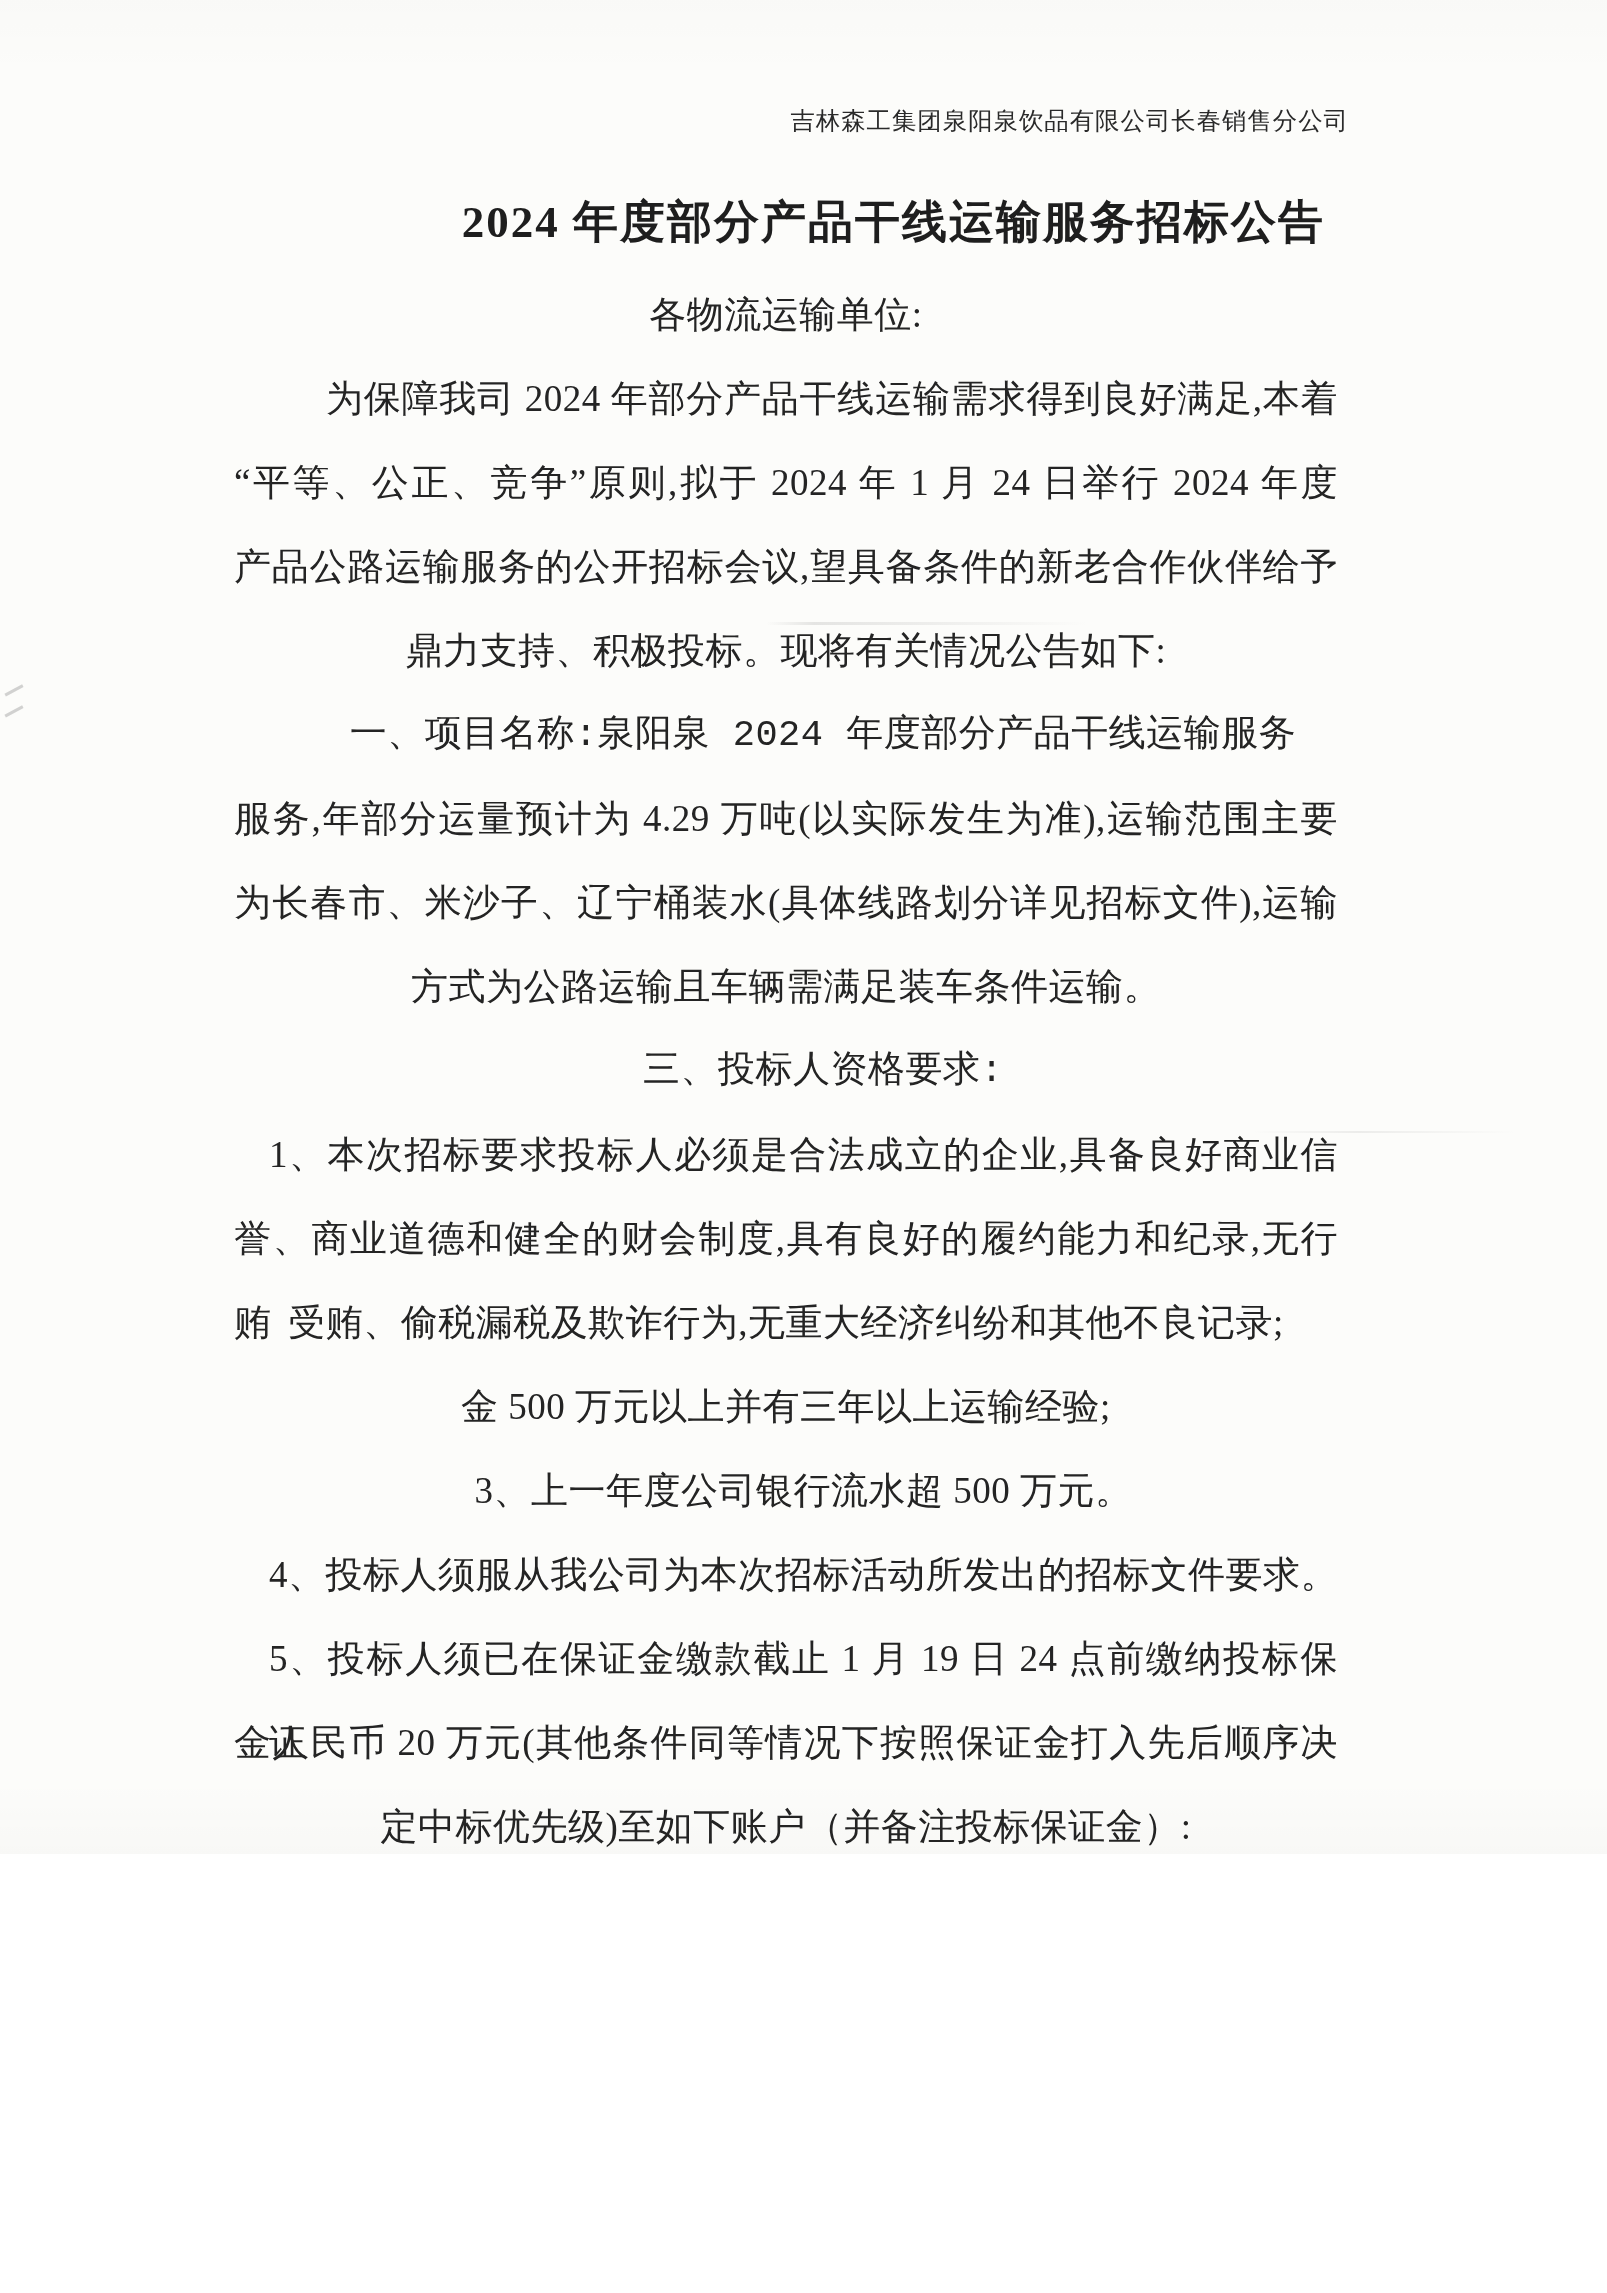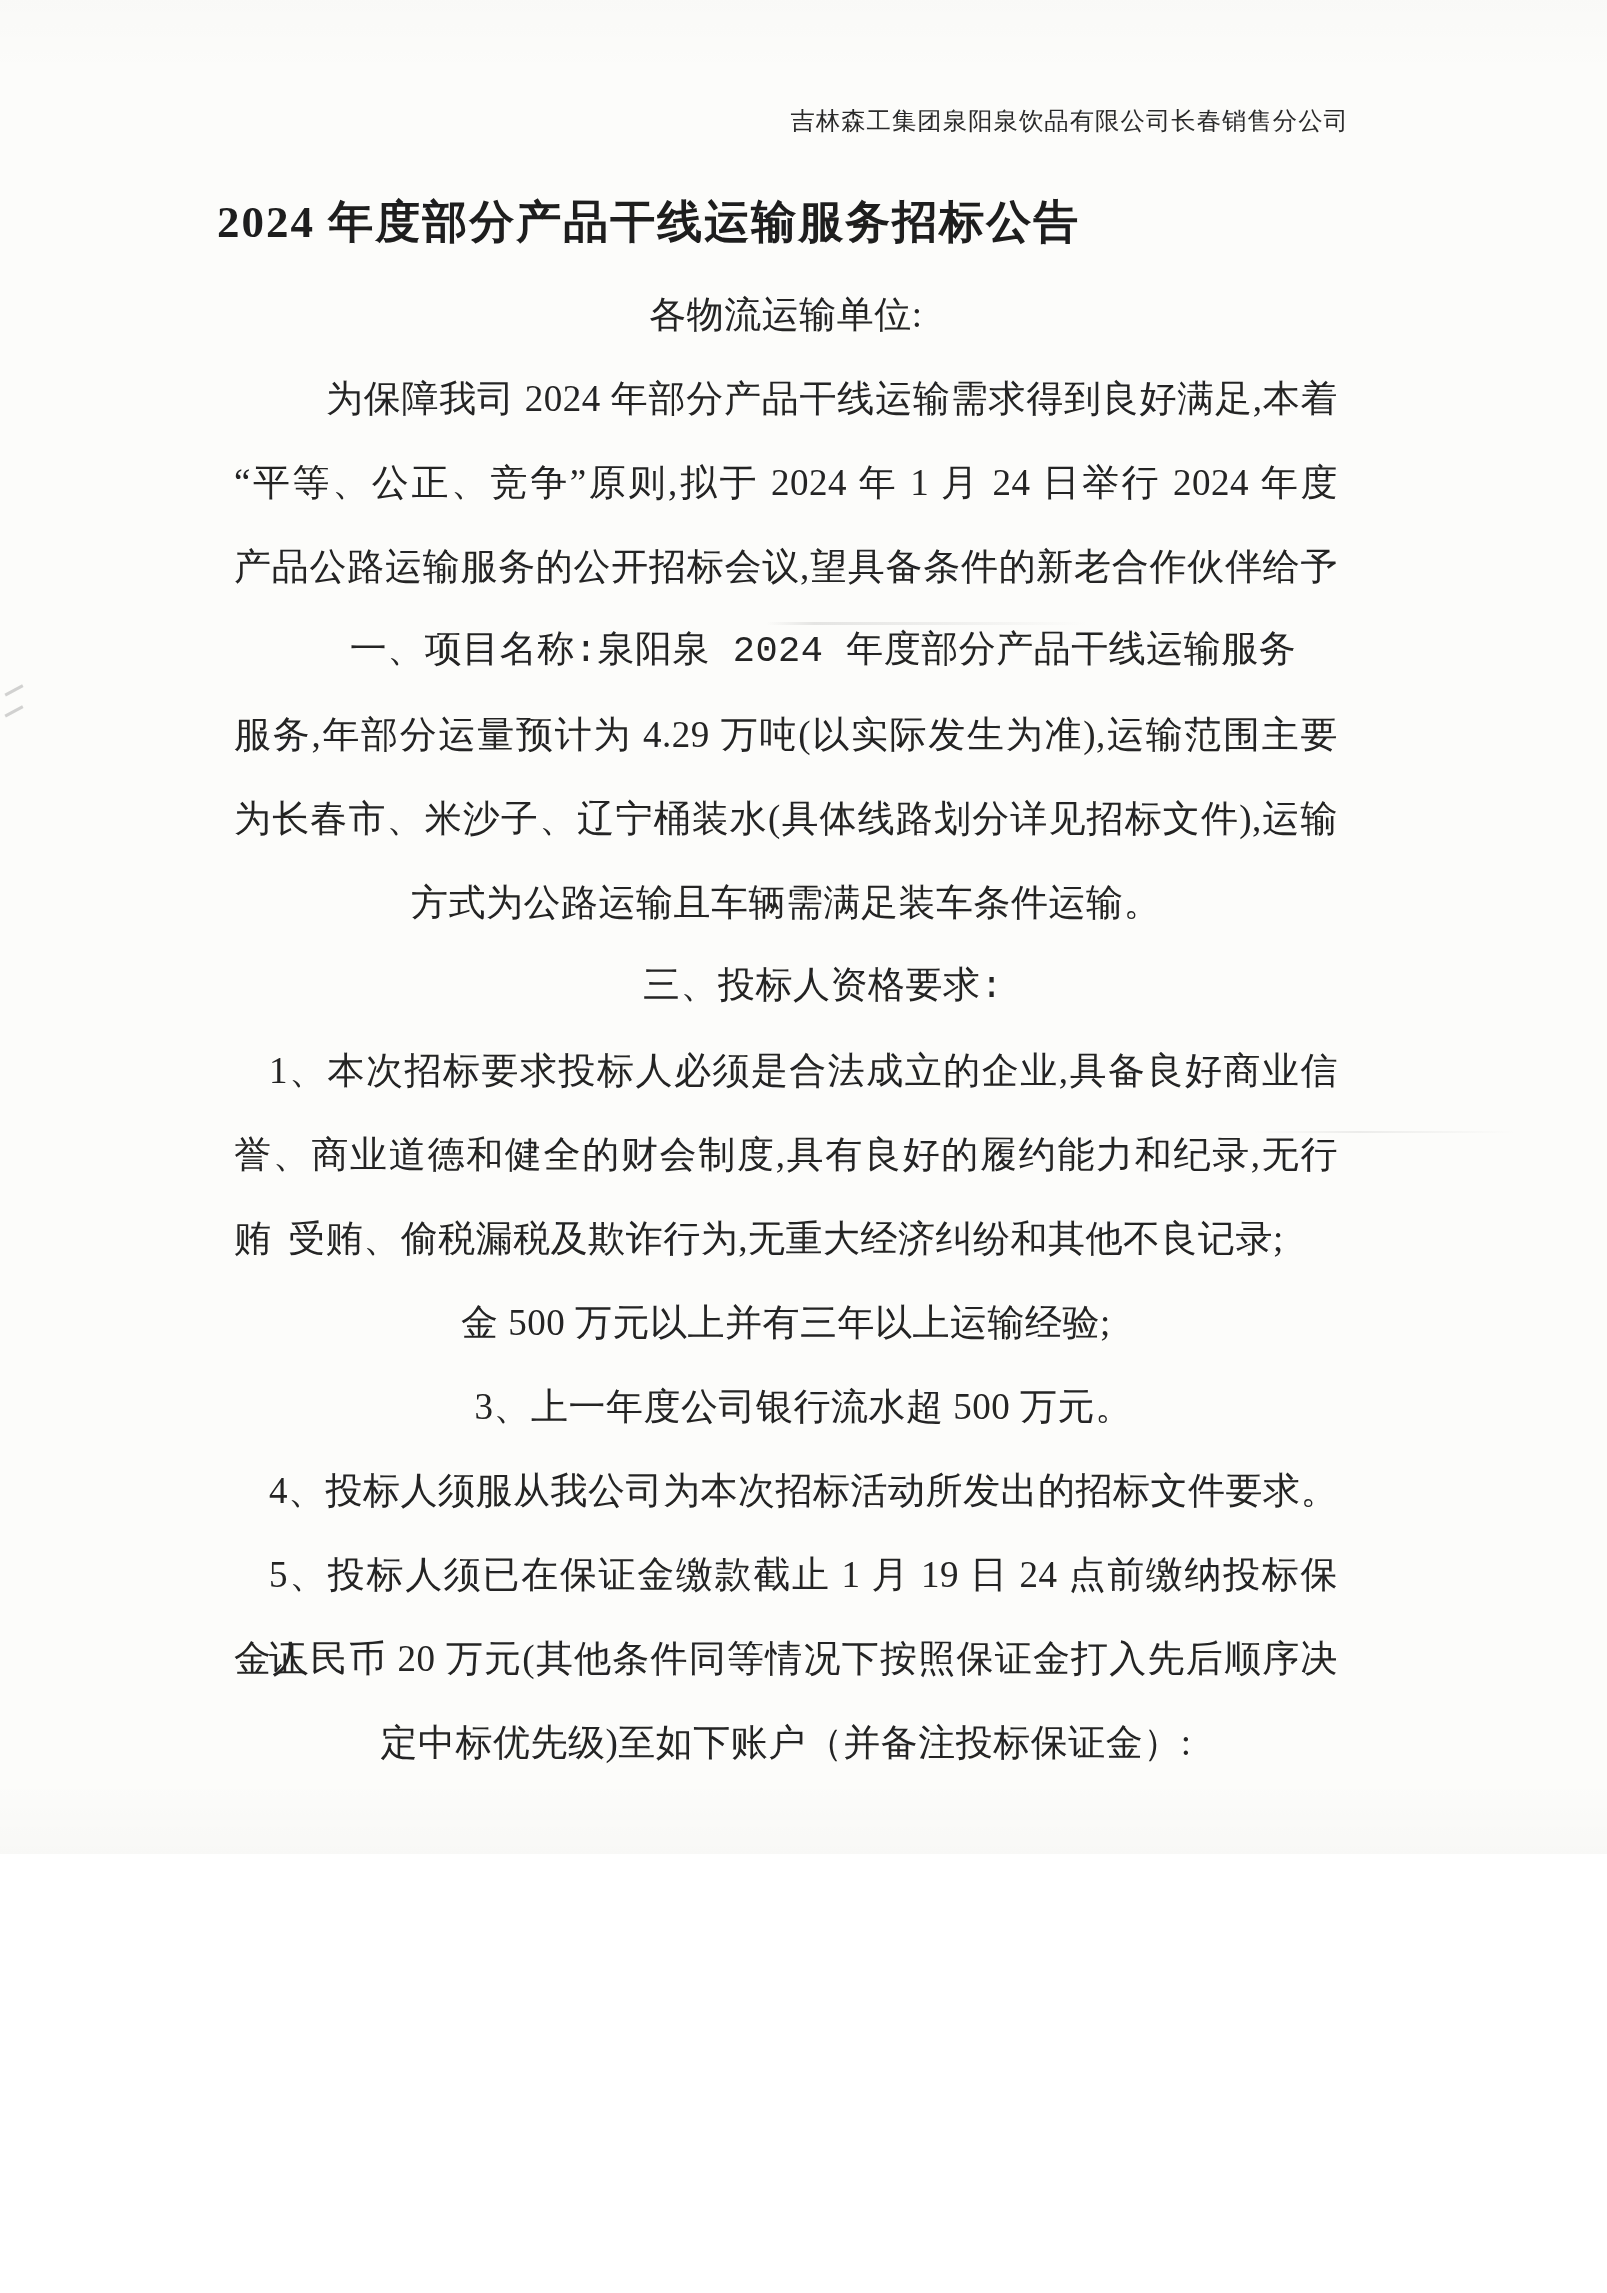--- a/index.html
+++ b/index.html
@@ -30,21 +30,21 @@
     white-space: nowrap;
   }
   .doc-title {
     position: absolute;
     left: 217px;
     top: 187px;
     width: 1108px;
     height: 70px;
     line-height: 70px;
     margin: 0;
-    text-align: left;
+    text-align: right;
     font-size: 45px;
     font-weight: 600;
     letter-spacing: 2px;
     color: #1e1e1e;
     white-space: nowrap;
   }
   .doc-body {
     position: absolute;
     left: 234px;
     top: 273px;
@@ -99,20 +99,21 @@
 
   <div class="header-line">吉林森工集团泉阳泉饮品有限公司长春销售分公司</div>
 
   <h1 class="doc-title">2024 年度部分产品干线运输服务招标公告</h1>
 
   <div class="doc-body">
     <div class="line">各物流运输单位:</div>
     <div class="line just ind-first">为保障我司 2024 年部分产品干线运输需求得到良好满足,本着</div>
     <div class="line just">“平等、公正、竞争”原则,拟于 2024 年 1 月 24 日举行 2024 年度</div>
     <div class="line just">产品公路运输服务的公开招标会议,望具备条件的新老合作伙伴给予</div>
+    <div class="line">鼎力支持、积极投标。现将有关情况公告如下:</div>
     <div class="line ind-sec">一、项目名称:泉阳泉 2024 年度部分产品干线运输服务</div>
     <div class="line just">服务,年部分运量预计为 4.29 万吨(以实际发生为准),运输范围主要</div>
     <div class="line just">为长春市、米沙子、辽宁桶装水(具体线路划分详见招标文件),运输</div>
     <div class="line">方式为公路运输且车辆需满足装车条件运输。</div>
     <div class="line ind-sec">三、投标人资格要求:</div>
     <div class="line just ind-num">1、本次招标要求投标人必须是合法成立的企业,具备良好商业信</div>
     <div class="line just">誉、商业道德和健全的财会制度,具有良好的履约能力和纪录,无行贿</div>
     <div class="line">受贿、偷税漏税及欺诈行为,无重大经济纠纷和其他不良记录;</div>
     <div class="line">金 500 万元以上并有三年以上运输经验;</div>
     <div class="line ind-num">3、上一年度公司银行流水超 500 万元。</div>

